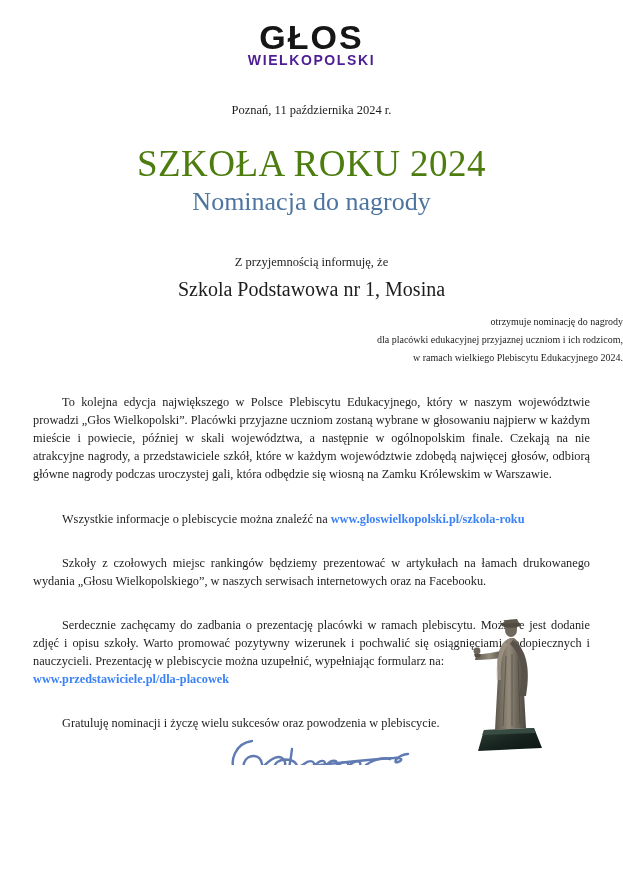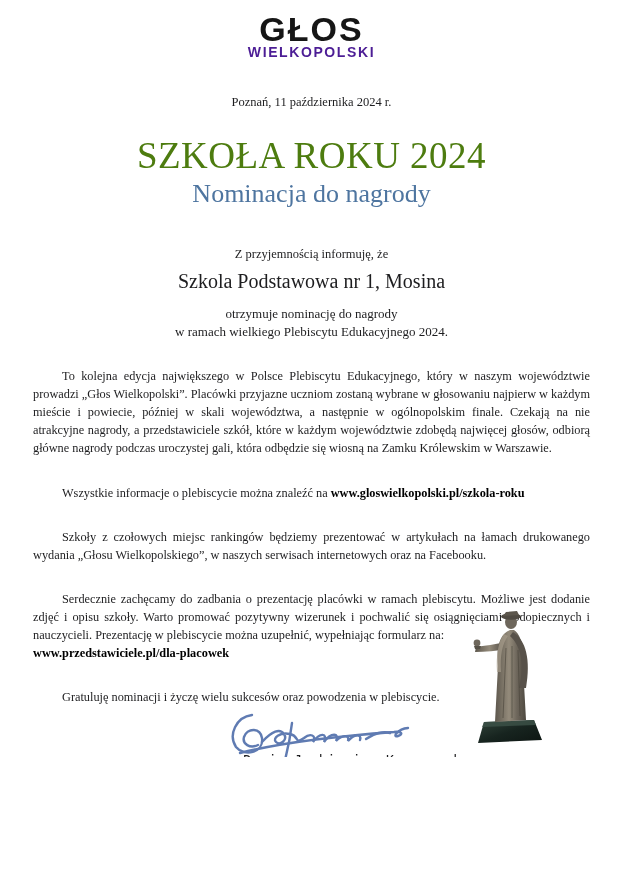--- a/index.html
+++ b/index.html
@@ -3,21 +3,21 @@
 <meta charset="utf-8">
 <style>
   html,body { margin:0; padding:0; background:#ffffff; }
   .page {
     position:relative;
     width:623px; height:757px;
     background:#ffffff;
     font-family:"Liberation Serif", serif;
     color:#1d1d1f;
     overflow:hidden;
-    margin:0 auto;
+    margin:8px auto;
   }
   
   .logo { padding-top:14px; text-align:center; }
   .logo-glos {
     font-family:"Liberation Sans", sans-serif;
     font-weight:800; font-size:34px; letter-spacing:2px;
     color:#161616; line-height:0.92;
   }
   .logo-wlkp {
     font-family:"Liberation Sans", sans-serif;
@@ -25,30 +25,30 @@
     color:#4c1d95; line-height:1.05;
   }
   .date { margin-top:35px; text-align:center; font-size:12.5px; }
   .title {
     margin-top:26px; text-align:center;
     font-size:37px; color:#4d7c0f; letter-spacing:0.5px; line-height:1.1;
   }
   .subtitle { margin-top:2px; text-align:center; font-size:26px; color:#4E75A0; }
   .intro { margin-top:38px; text-align:center; font-size:12.5px; }
   .school { margin-top:8px; text-align:center; font-size:20px; }
-  .award { margin-top:12px; text-align:center; font-size:13px; line-height:18px; }
+  .award { margin-top:12px; text-align:right; font-size:10px; line-height:18px; }
   .p {
     margin:0 33px; text-indent:29px; text-align:justify;
     font-size:12.3px; line-height:18px;
   }
   .p1 { margin-top:26px; }
   .p2 { margin-top:26px;font-family:Liberation Serif, serif; }
   .p3 { margin-top:26px; }
   .info { margin-top:27px; margin-left:33px; margin-right:33px; text-indent:29px; font-size:12.3px; line-height:18px; }
-  .doc-link { font-weight:bold; color:#000000; text-decoration:none; cursor:pointer; }
+  .doc-link { font-weight:bold; color:#3b82f6; text-decoration:none; cursor:pointer; }
   .form-link-line { margin-left:33px; font-size:12.3px; line-height:19px; }
   .congrats { margin-top:27px; margin-left:62px; font-size:12.3px; }
   .closing { margin-top:25px; margin-left:243px; font-size:12.5px; }
   .signature-wrap { margin:2px 0 -16px 222px; height:62px; }
   .signer-name { margin-left:243px; font-size:14px;font-family:Liberation Mono, monospace; }
   .signer-title { margin-left:243px; margin-top:3px; font-size:12.5px; }
   .footer-title {
     position:absolute; left:60px; top:834px;
     font-size:42px; color:#2A5485; letter-spacing:0.5px; white-space:nowrap;
   }
@@ -67,20 +67,21 @@
   <div class="date">Poznań, 11 października 2024 r.</div>
 
   <div class="title">SZKOŁA ROKU 2024</div>
   <div class="subtitle">Nominacja do nagrody</div>
 
   <div class="intro">Z przyjemnością informuję, że</div>
   <div class="school">Szkola Podstawowa nr 1, Mosina</div>
 
   <div class="award">
     <div>otrzymuje nominację do nagrody</div>
+    <div>dla placówki edukacyjnej przyjaznej uczniom i ich rodzicom,</div>
     <div>w ramach wielkiego Plebiscytu Edukacyjnego 2024.</div>
   </div>
 
   <div class="p p1">To kolejna edycja największego w Polsce Plebiscytu Edukacyjnego, który w naszym województwie prowadzi „Głos Wielkopolski”. Placówki przyjazne uczniom zostaną wybrane w głosowaniu najpierw w każdym mieście i powiecie, później w skali województwa, a następnie w ogólnopolskim finale. Czekają na nie atrakcyjne nagrody, a przedstawiciele szkół, które w każdym województwie zdobędą najwięcej głosów, odbiorą główne nagrody podczas uroczystej gali, która odbędzie się wiosną na Zamku Królewskim w Warszawie.</div>
 
   <div class="info"><span>Wszystkie informacje o plebiscycie można znaleźć na </span><span class="doc-link">www.gloswielkopolski.pl/szkola-roku</span></div>
 
   <div class="p p2">Szkoły z czołowych miejsc rankingów będziemy prezentować w artykułach na łamach drukowanego wydania „Głosu Wielkopolskiego”, w naszych serwisach internetowych oraz na Facebooku.</div>
 
   <div class="p p3">Serdecznie zachęcamy do zadbania o prezentację placówki w ramach plebiscytu. Możliwe jest dodanie zdjęć i opisu szkoły. Warto promować pozytywny wizerunek i pochwalić się osiągnięciami podopiecznych i nauczycieli. Prezentację w plebiscycie można uzupełnić, wypełniając formularz na:</div>

